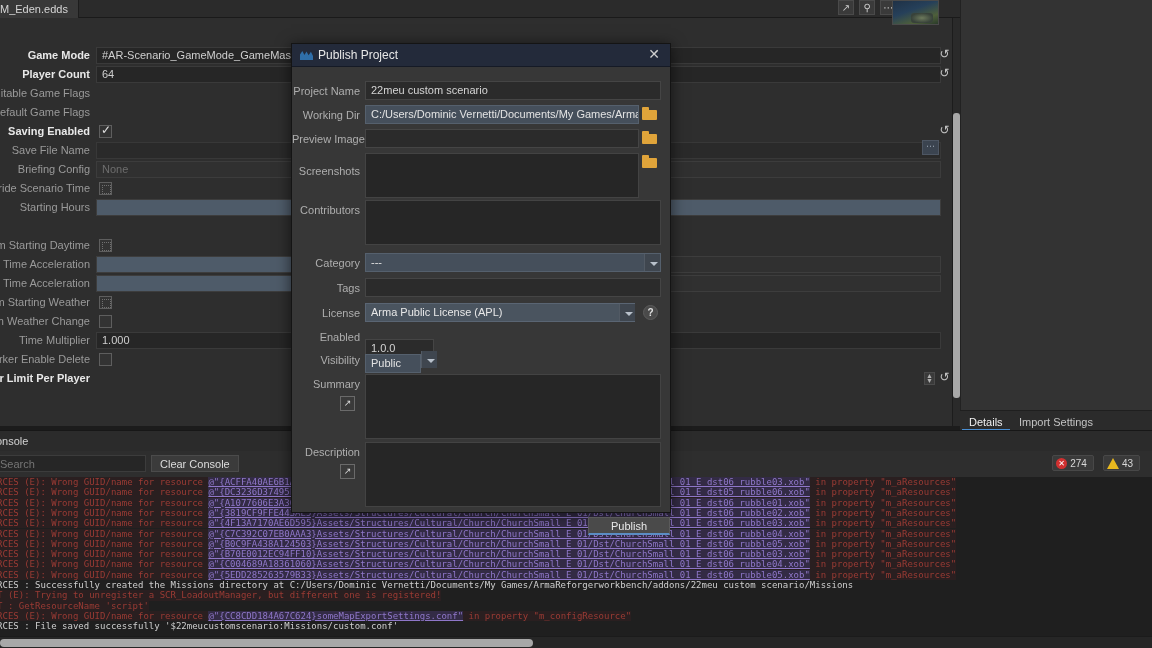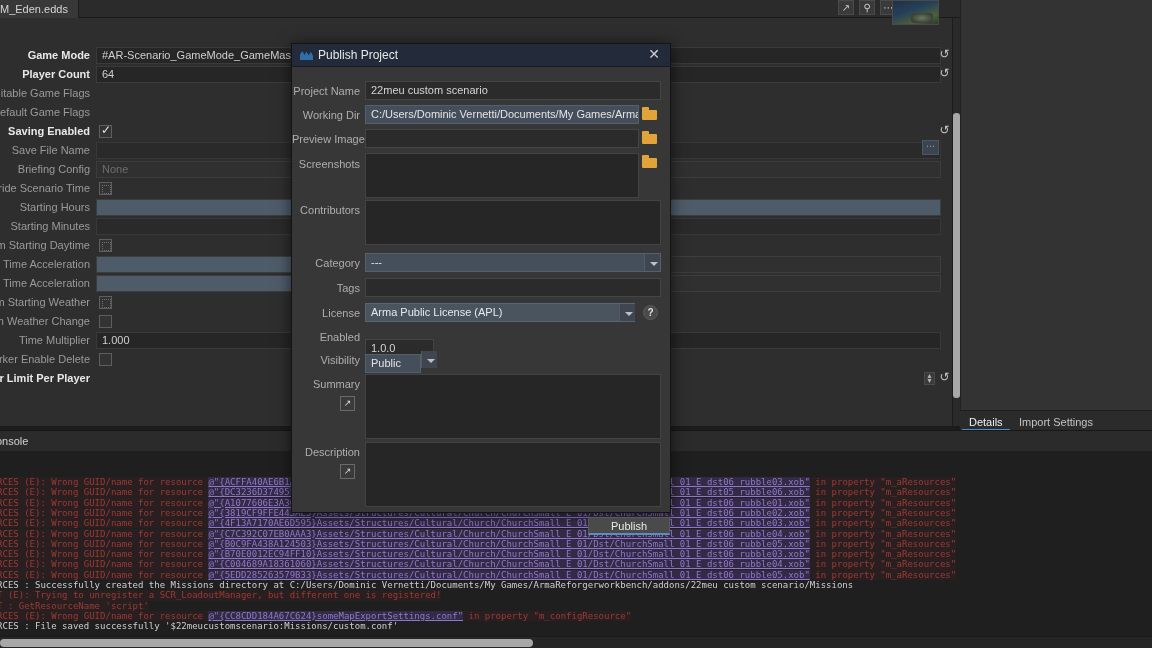--- a/index.html
+++ b/index.html
@@ -322,24 +322,20 @@
       <div class="prow" style="top: 133px;">
         <div class="plabel">Override Scenario Time</div>
         <div class="pcheck inner"></div>
       </div>
       <div class="prow" style="top: 152px;">
         <div class="plabel">Starting Hours</div>
         <div class="pfield slider">
           <div class="fill" style="width: 100%;"></div>
         </div>
       </div>
-      <div class="prow" style="top: 171px;">
-        <div class="plabel">Starting Minutes</div>
-        <div class="pfield empty"></div>
-      </div>
       <div class="prow" style="top: 190px;">
         <div class="plabel">Random Starting Daytime</div>
         <div class="pcheck inner"></div>
       </div>
       <div class="prow" style="top: 209px;">
         <div class="plabel">Day Time Acceleration</div>
         <div class="pfield slider">
           <div class="fill" style="width: 23%;"></div>
         </div>
       </div>
@@ -389,20 +385,28 @@
   </div>
 
   <div class="detailtabs">
     <div class="dtab active" style="left:2px">Details</div>
     <div class="dtab" style="left:52px">Import Settings</div>
   </div>
 
   <div class="console">
     <div class="console-hdr">
       <div class="console-title">Console</div>
+    </div>
+    <div class="console-bar">
+      <input class="search-input" type="text" placeholder="Search" style="">
+      <div class="clear-btn">Clear Console</div>
+      <div class="badges">
+        <span class="badge"><span class="dot">✕</span><span>274</span></span>
+        <span class="badge"><span class="tri"></span><span>43</span></span>
+      </div>
     </div>
     <div class="logarea" id="logarea">
         <div class="logline err" style="top: 0px;"><span>RESOURCES (E): Wrong GUID/name for resource </span><span class="lnk">@"{ACFFA40AE6B1A756}Assets/Structures/Cultural/Church/ChurchSmall_E_01/Dst/ChurchSmall_01_E_dst06_rubble03.xob"</span><span class="tail"> in property "m_aResources"</span></div>
         <div class="logline err" style="top: 10.3px;"><span>RESOURCES (E): Wrong GUID/name for resource </span><span class="lnk">@"{DC3236D37495F2E5}Assets/Structures/Cultural/Church/ChurchSmall_E_01/Dst/ChurchSmall_01_E_dst05_rubble06.xob"</span><span class="tail"> in property "m_aResources"</span></div>
         <div class="logline err" style="top: 20.6px;"><span>RESOURCES (E): Wrong GUID/name for resource </span><span class="lnk">@"{A1077606E3A30B75}Assets/Structures/Cultural/Church/ChurchSmall_E_01/Dst/ChurchSmall_01_E_dst06_rubble01.xob"</span><span class="tail"> in property "m_aResources"</span></div>
         <div class="logline err" style="top: 30.9px;"><span>RESOURCES (E): Wrong GUID/name for resource </span><span class="lnk">@"{3819CF9FFE443AE5}Assets/Structures/Cultural/Church/ChurchSmall_E_01/Dst/ChurchSmall_01_E_dst06_rubble02.xob"</span><span class="tail"> in property "m_aResources"</span></div>
         <div class="logline err" style="top: 41.2px;"><span>RESOURCES (E): Wrong GUID/name for resource </span><span class="lnk">@"{4F13A7170AE6D595}Assets/Structures/Cultural/Church/ChurchSmall_E_01/Dst/ChurchSmall_01_E_dst06_rubble03.xob"</span><span class="tail"> in property "m_aResources"</span></div>
         <div class="logline err" style="top: 51.5px;"><span>RESOURCES (E): Wrong GUID/name for resource </span><span class="lnk">@"{C7C392C07EB0AAA3}Assets/Structures/Cultural/Church/ChurchSmall_E_01/Dst/ChurchSmall_01_E_dst06_rubble04.xob"</span><span class="tail"> in property "m_aResources"</span></div>
         <div class="logline err" style="top: 61.8px;"><span>RESOURCES (E): Wrong GUID/name for resource </span><span class="lnk">@"{B0C9FA438A124503}Assets/Structures/Cultural/Church/ChurchSmall_E_01/Dst/ChurchSmall_01_E_dst06_rubble05.xob"</span><span class="tail"> in property "m_aResources"</span></div>
         <div class="logline err" style="top: 72.1px;"><span>RESOURCES (E): Wrong GUID/name for resource </span><span class="lnk">@"{B70E0012EC94FF10}Assets/Structures/Cultural/Church/ChurchSmall_E_01/Dst/ChurchSmall_01_E_dst06_rubble03.xob"</span><span class="tail"> in property "m_aResources"</span></div>
@@ -439,21 +443,21 @@
         <div class="folder" style="left:350px;top:1px"></div>
       </div>
 
       <div class="drow" style="top:62px">
         <div class="dlabel" style="top:4px">Preview Image</div>
         <div class="dinput" style="top:0;width:274px"></div>
         <div class="folder" style="left:350px;top:1px"></div>
       </div>
 
       <div class="drow" style="top:86px">
-        <div class="dlabel" style="top:5px">Screenshots</div>
+        <div class="dlabel" style="top:12px">Screenshots</div>
         <div class="dtextarea" style="top:0;width:274px;height:45px"></div>
         <div class="folder" style="left:350px;top:1px"></div>
       </div>
 
       <div class="drow" style="top:133px">
         <div class="dlabel" style="top:4px">Contributors</div>
         <div class="dtextarea" style="top:0;width:296px;height:45px"></div>
       </div>
 
       <div class="drow" style="top:186px">

